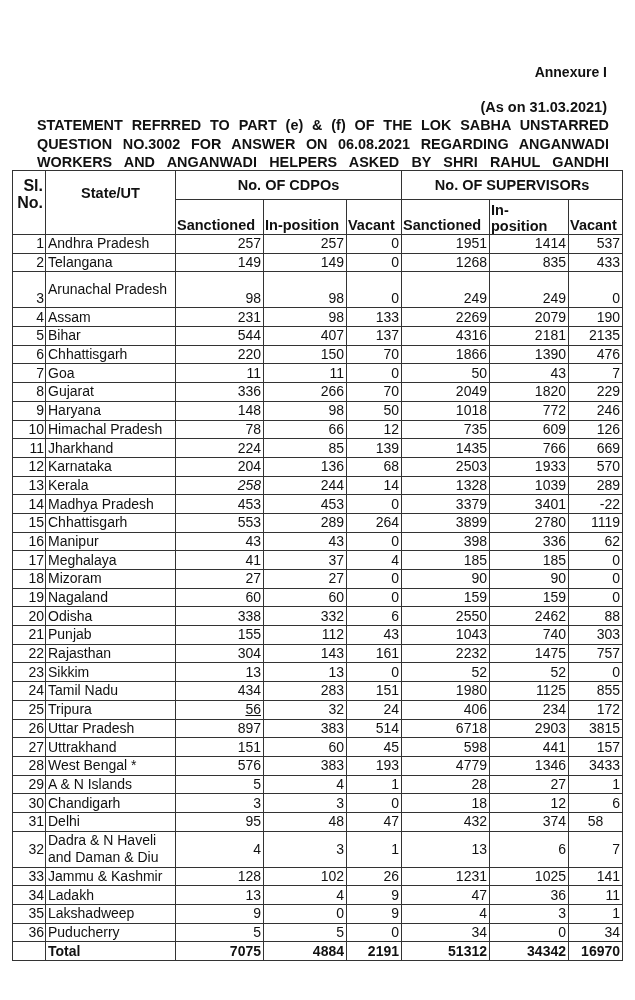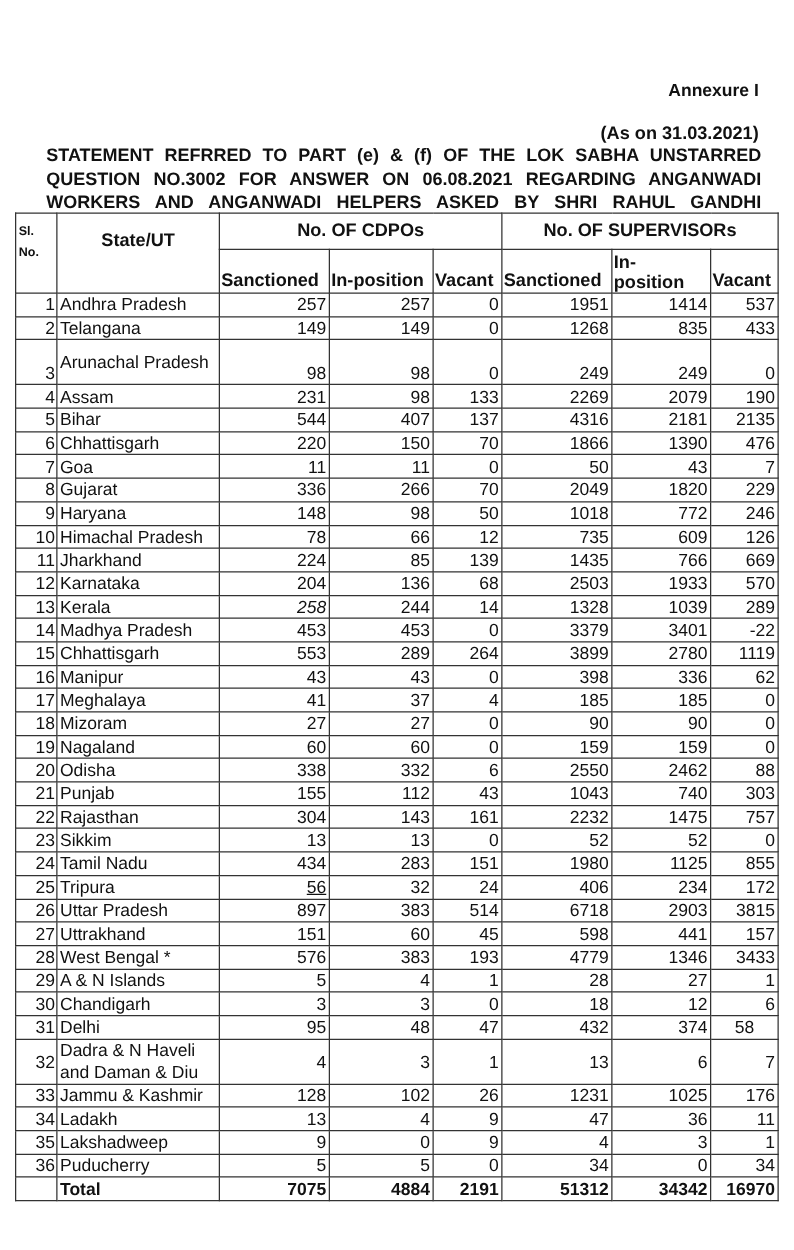--- a/index.html
+++ b/index.html
@@ -11,21 +11,21 @@
            font-size: 14.4px; line-height: 18.5px; text-align: justify; text-align-last: justify;
            letter-spacing: 0px; }
   table { position: absolute; top: 170px; left: 12px; border-collapse: collapse;
           table-layout: fixed; width: 610px; font-size: 14px; }
   td, th { border: 1.3px solid #333; padding: 0 2px; height: 17.7px; line-height: 17px;
            white-space: nowrap; overflow: hidden; }
   th { font-weight: bold; }
   th.grp { height: 28px; font-size: 14.5px; }
   th.sub { height: 34px; vertical-align: bottom; text-align: left; font-size: 14.5px; padding: 0 1px; }
   th.sub.wrap { white-space: normal; line-height: 16px; }
-  th.slno { text-align: left; font-size: 10px; line-height: 17px; }
+  th.slno { text-align: right; font-size: 16px; line-height: 17px; }
   th.state { font-size: 14.5px; }
   td.num { text-align: right; }
   td.sl { text-align: right; padding-right: 1px; }
   td.name { text-align: left; }
   td.wrapname { white-space: normal; line-height: 17px; }
   tr.total td { font-weight: bold; }
 </style>
 </head>
 <body>
 
@@ -382,21 +382,21 @@
         <td class="num" style="vertical-align: middle;">7</td>
       </tr>
       <tr>
         <td class="sl" style="vertical-align: middle;">33</td>
         <td class="name">Jammu &amp; Kashmir</td>
         <td class="num" style="vertical-align: middle;">128</td>
         <td class="num" style="vertical-align: middle;">102</td>
         <td class="num" style="vertical-align: middle;">26</td>
         <td class="num" style="vertical-align: middle;">1231</td>
         <td class="num" style="vertical-align: middle;">1025</td>
-        <td class="num" style="vertical-align: middle;">176</td>
+        <td class="num" style="vertical-align: middle;">141</td>
       </tr>
       <tr>
         <td class="sl" style="vertical-align: middle;">34</td>
         <td class="name">Ladakh</td>
         <td class="num" style="vertical-align: middle;">13</td>
         <td class="num" style="vertical-align: middle;">4</td>
         <td class="num" style="vertical-align: middle;">9</td>
         <td class="num" style="vertical-align: middle;">47</td>
         <td class="num" style="vertical-align: middle;">36</td>
         <td class="num" style="vertical-align: middle;">11</td>

